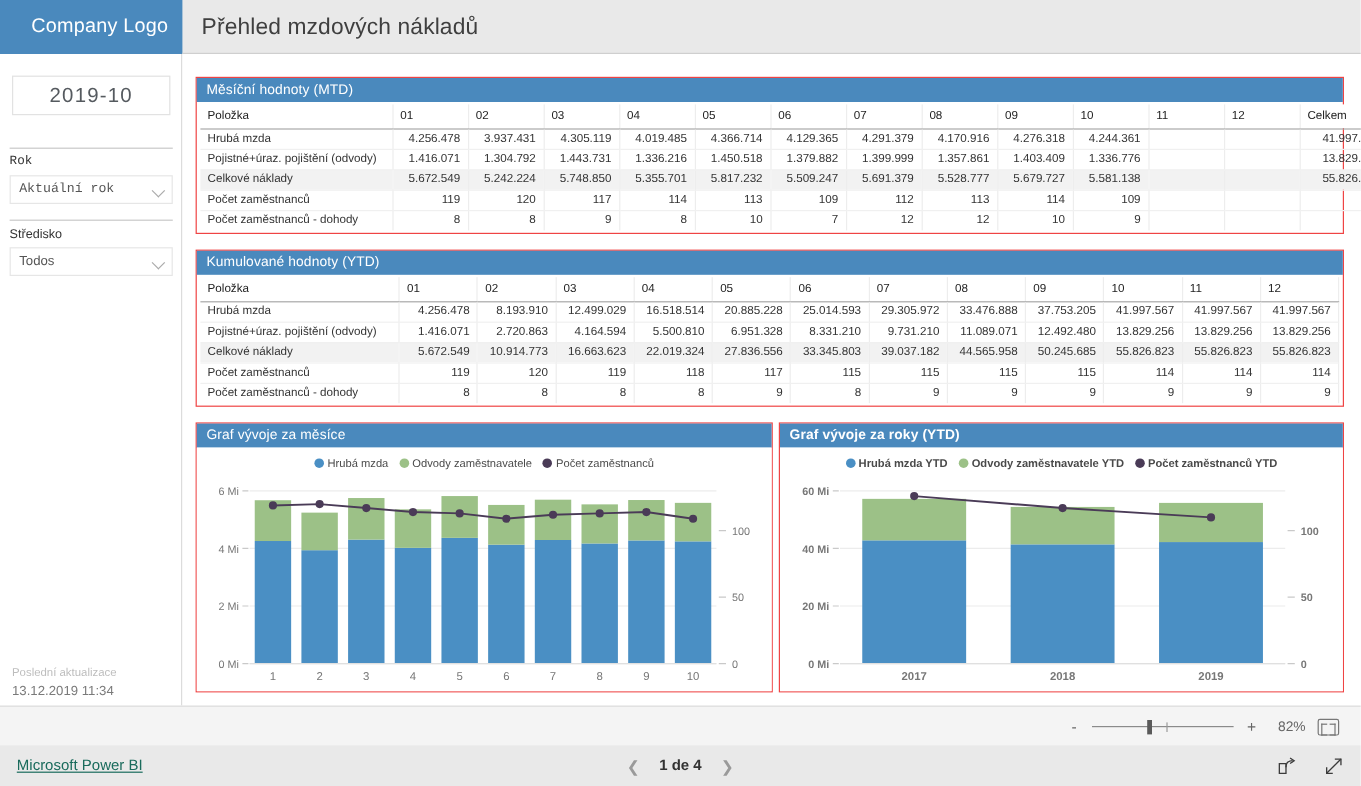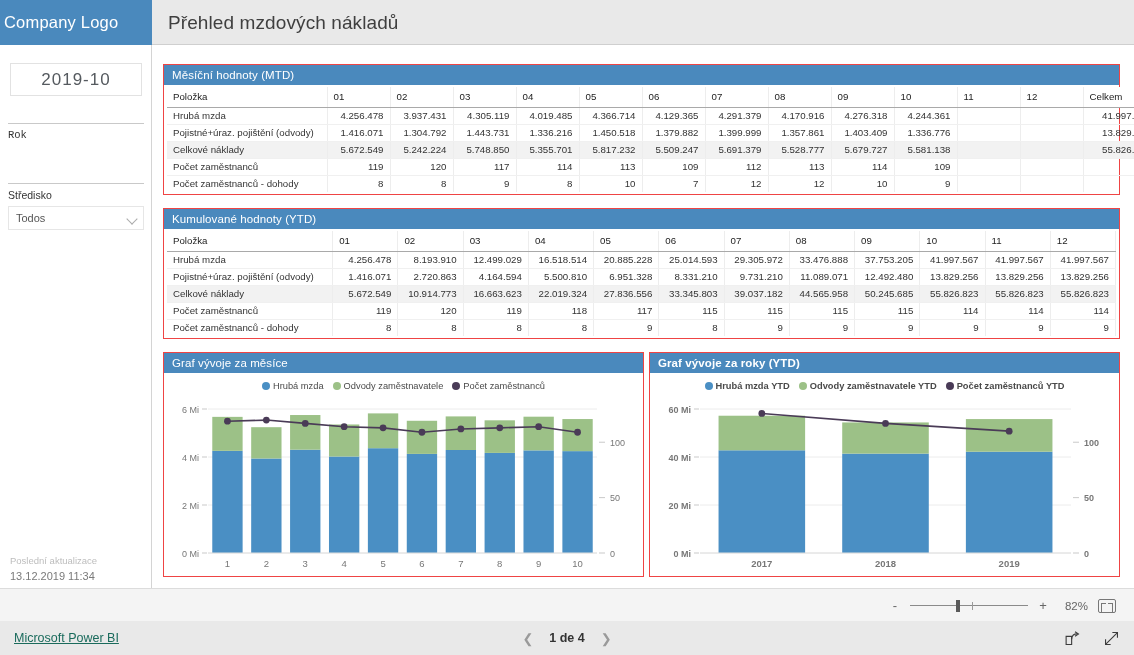--- a/index.html
+++ b/index.html
@@ -9,21 +9,21 @@
     background: #ffffff;
     overflow: hidden;
   }
   #app { position: relative; width: 1134px; height: 655px; background:#fff; }
 
   
   .topbar { position:absolute; left:0; top:0; width:1134px; height:45px; background:#e9e9e9; }
   .logo-box {
     position:absolute; left:0; top:0; width:152px; height:45px;
     background:#4a89bd; color:#ffffff;
-    display:flex; align-items:center; padding-left:4px;
+    display:flex; align-items:center; padding-left:26px;
     font-size:16.5px; letter-spacing:.2px;
   }
   .page-title {
     position:absolute; left:168px; top:0; height:45px;
     display:flex; align-items:center;
     font-size:19px; color:#3f3f3f; letter-spacing:.1px;
   }
   .topbar-rule { position:absolute; left:152px; top:44px; width:982px; height:1px; background:#cfcfcf; }
 
   
@@ -137,20 +137,24 @@
   </div>
 
   <div class="sidebar">
     <div class="period-tile">
       <span>2019-10</span>
     </div>
 
     <div class="filter-group" style="top:78px;font-family:Liberation Mono, monospace;">
       <div class="rule"></div>
       <div class="filter-label">Rok</div>
+      <div class="filter-select">
+        <span>Aktuální rok</span>
+        <span class="chev"></span>
+      </div>
     </div>
 
     <div class="filter-group" style="top:138px;">
       <div class="rule"></div>
       <div class="filter-label">Středisko</div>
       <div class="filter-select">
         <span>Todos</span>
         <span class="chev"></span>
       </div>
     </div>

